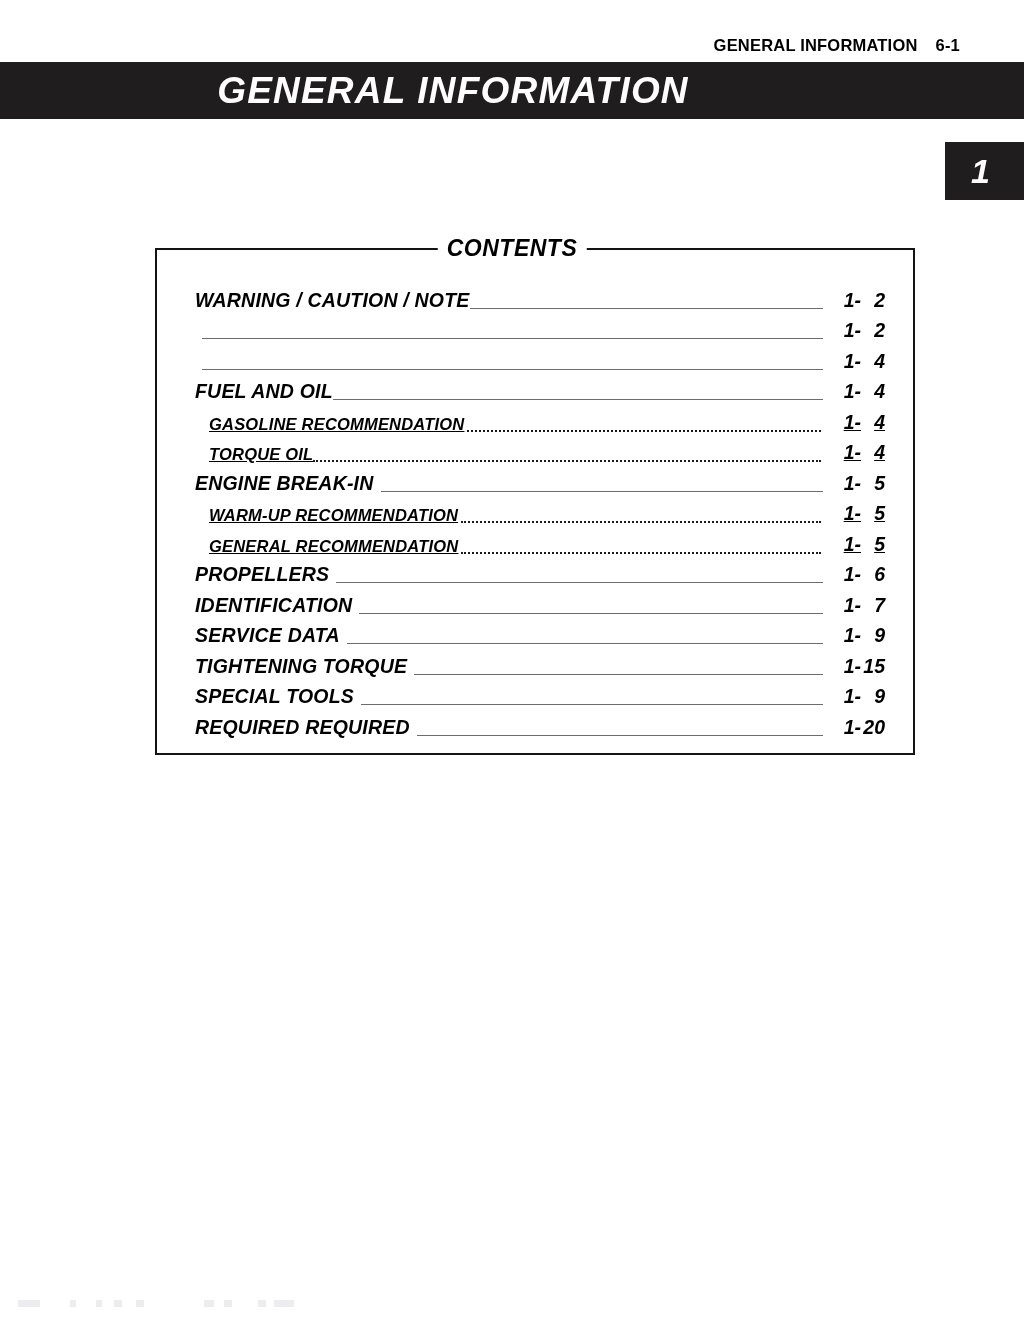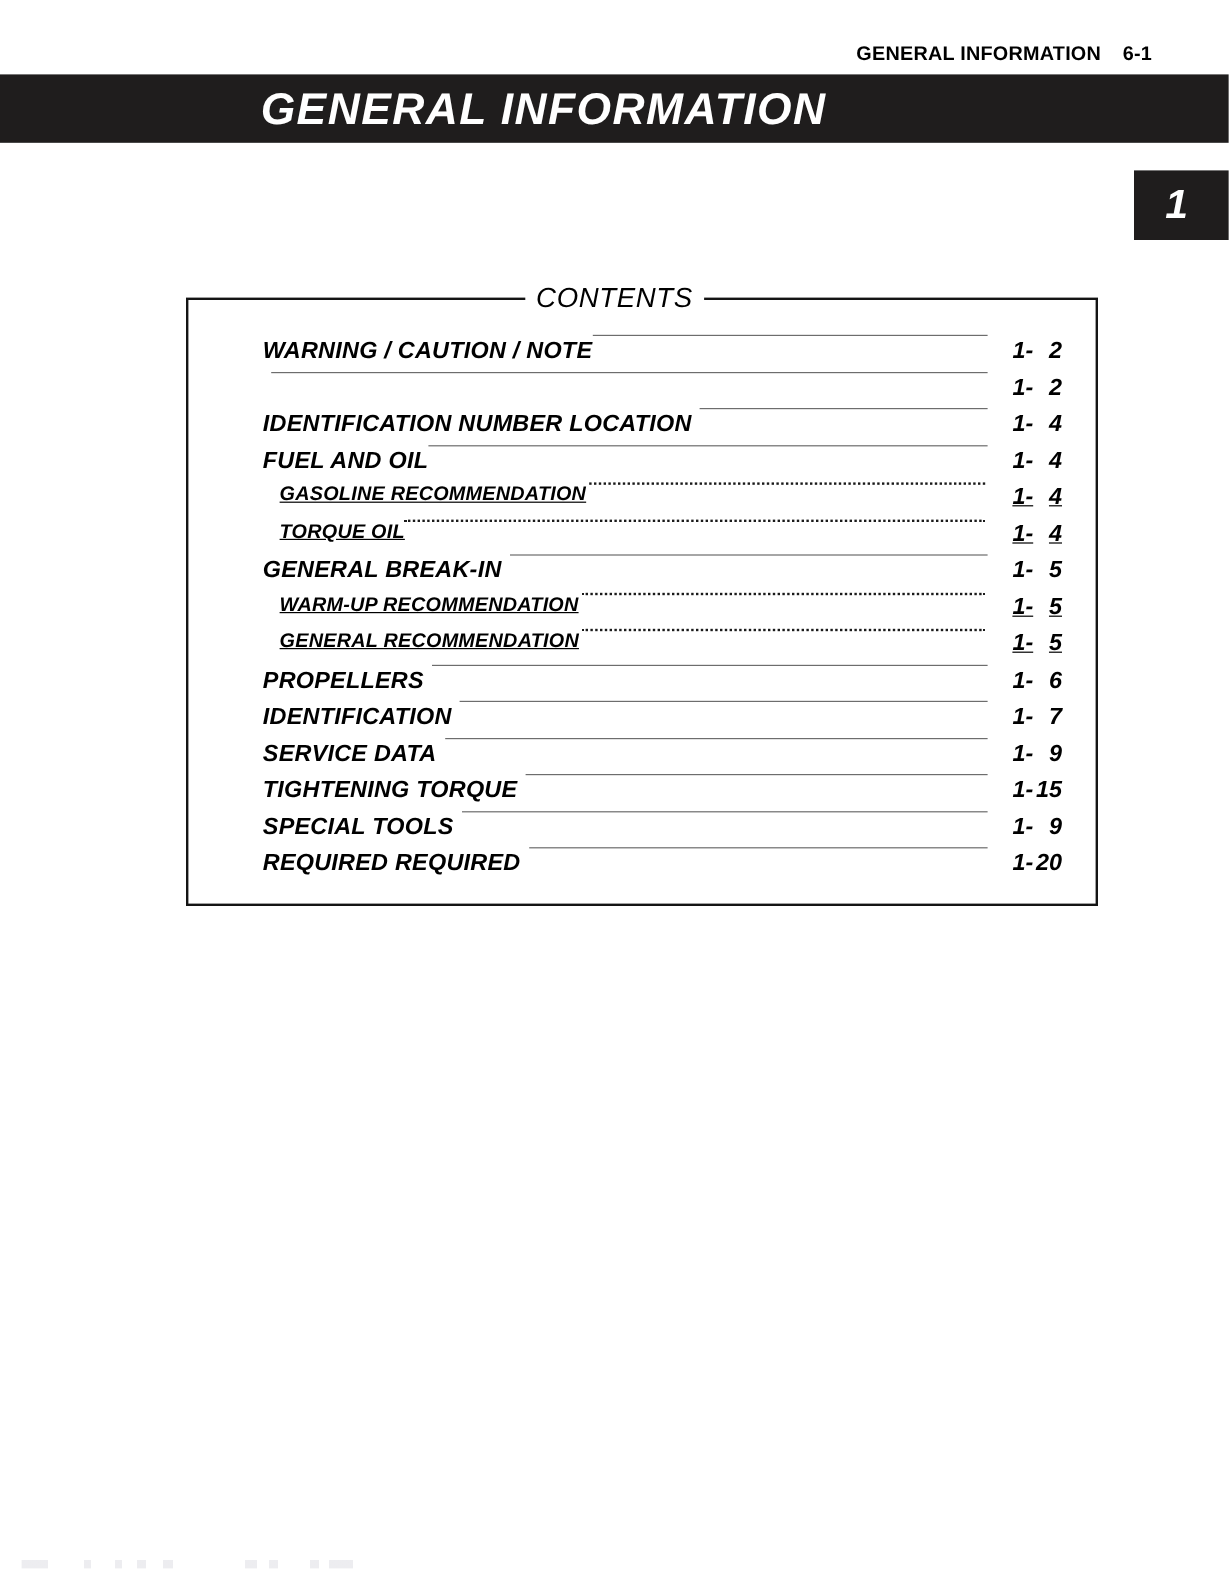--- a/index.html
+++ b/index.html
@@ -87,39 +87,38 @@
     box-sizing: border-box;
   }
   .contents-legend {
     position: absolute;
     left: 50%;
     top: 248px;
     transform: translate(-50%, -50%);
     background: #ffffff;
     padding: 0 9px;
     font-size: 23px;
-    font-weight: normal;
+    font-weight: bold;
     font-style: italic;
     letter-spacing: 0.5px;
     white-space: nowrap;
   }
 
   .toc-list {
     position: absolute;
     left: 195px;
     top: 281px;
     width: 690px;
   }
 
   .toc-row {
     display: flex;
-    align-items: flex-start;
+    align-items: flex-end;
     height: 30.5px;
     white-space: nowrap;
-    margin-left: 24px;
   }
   .toc-label {
     font-style: italic;
     font-weight: bold;
     flex: 0 0 auto;
   }
   .toc-leader {
     flex: 1 1 auto;
     min-width: 8px;
     position: relative;
@@ -212,21 +211,20 @@
       </span>
     </div>
     <div class="toc-row level1">
       <span class="toc-leader"></span>
       <span class="toc-page">
         <span class="page-number-prefix">1-</span>
         <span class="page-number-value">2</span>
       </span>
     </div>
     <div class="toc-row level1">
-      <span class="toc-label">IDENTIFICATION NUMBER LOCATION</span>
       <span class="toc-leader"></span>
       <span class="toc-page">
         <span class="page-number-prefix">1-</span>
         <span class="page-number-value">4</span>
       </span>
     </div>
     <div class="toc-row level1 tight">
       <span class="toc-label">FUEL AND OIL</span>
       <span class="toc-leader"></span>
       <span class="toc-page">
@@ -244,21 +242,21 @@
     </div>
     <div class="toc-row level2 tight">
       <span class="toc-label">TORQUE OIL</span>
       <span class="toc-leader"></span>
       <span class="toc-page">
         <span class="page-number-prefix">1-</span>
         <span class="page-number-value">4</span>
       </span>
     </div>
     <div class="toc-row level1">
-      <span class="toc-label">GENERAL  BREAK-IN</span>
+      <span class="toc-label">ENGINE  BREAK-IN</span>
       <span class="toc-leader"></span>
       <span class="toc-page">
         <span class="page-number-prefix">1-</span>
         <span class="page-number-value">5</span>
       </span>
     </div>
     <div class="toc-row level2">
       <span class="toc-label">WARM-UP RECOMMENDATION</span>
       <span class="toc-leader"></span>
       <span class="toc-page">

